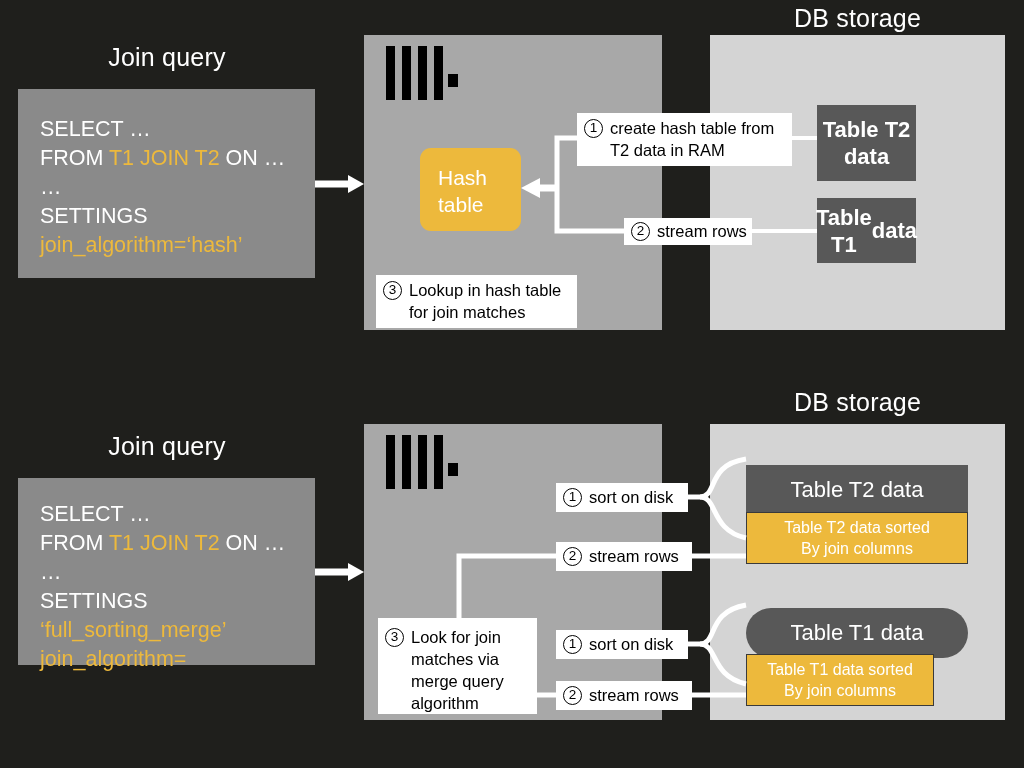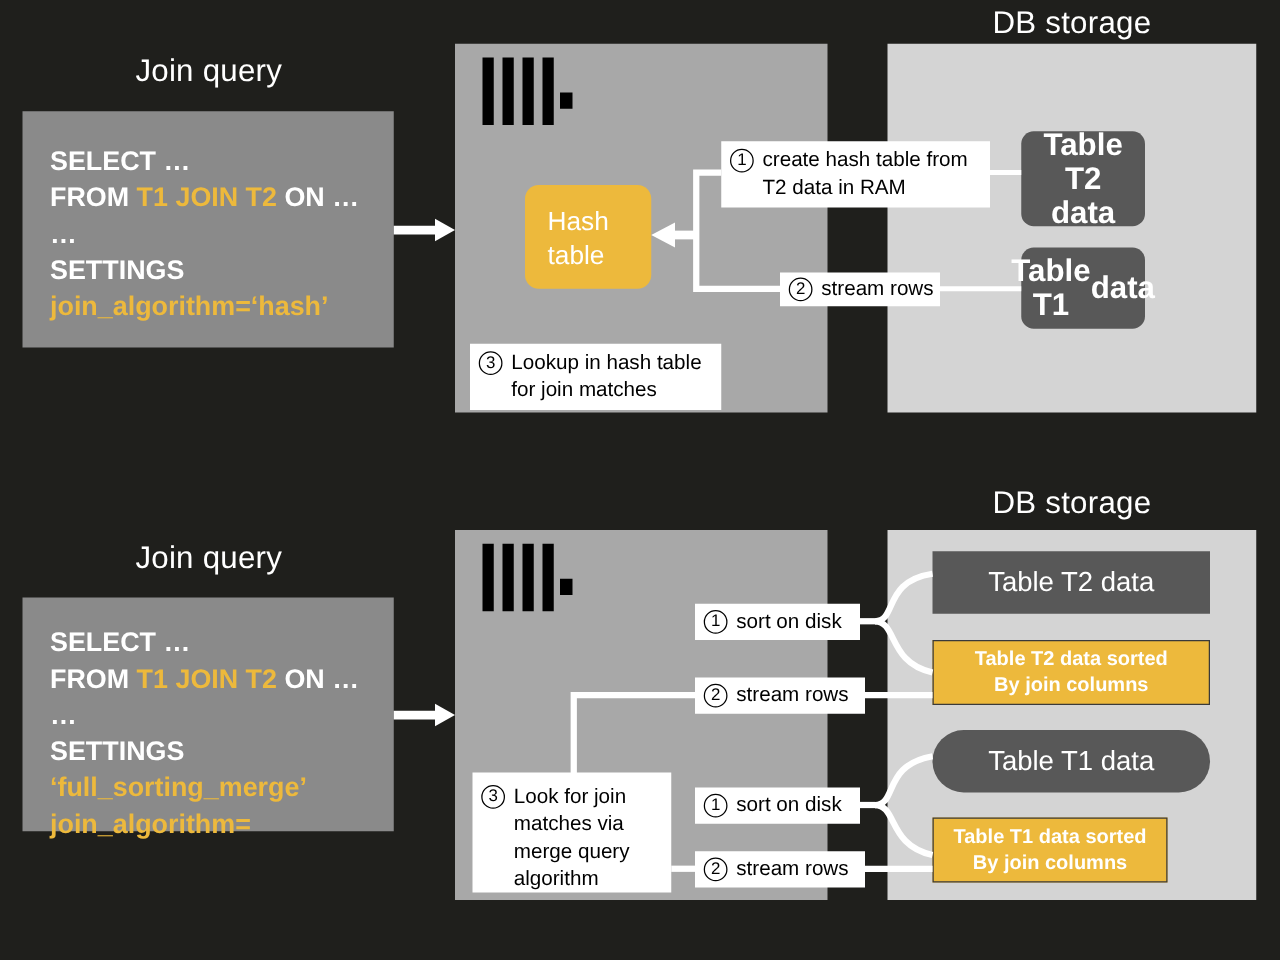--- a/index.html
+++ b/index.html
@@ -25,21 +25,21 @@
   
   .query-box {
     background: #8a8a8a;
     padding: 26px 22px 20px 22px;
     color: #ffffff;
     font-size: 21.5px;
     line-height: 29px;
   }
   .query-box .kw { color: #ffffff; }
   .query-box .hl { color: #edb93c; }
-  .query-line { white-space: nowrap; font-weight: bold; }
+  .query-line { white-space: nowrap; }
   .query-ellipsis { letter-spacing: 1px; }
 
   
   .server-panel { background: #a8a8a8; }
   .db-panel { background: #d4d4d4; }
 
   
   .ch-logo { position: absolute; }
   .ch-bar {
     position: absolute;
@@ -64,48 +64,48 @@
     font-size: 21px;
     line-height: 27px;
     padding: 16px 0 0 18px;
   }
 
   
   .tbl-dark {
     background: #585858;
     color: #ffffff;
     font-weight: bold;
-    font-size: 25px;
+    font-size: 22px;
     line-height: 27px;
     display: flex;
     align-items: center;
     justify-content: center;
     text-align: center;
-    border-radius: 10px;
   }
   .tbl-yellow {
     background: #edb93c;
     color: #ffffff;
-    font-weight: bold;
+    font-weight: normal;
     font-size: 16px;
     line-height: 21px;
     display: flex;
     align-items: center;
     justify-content: center;
     text-align: center;
     border: 1.5px solid #3a3a3a;
   }
   .tbl-plain {
     background: #585858;
     color: #ffffff;
     font-size: 22px;
     display: flex;
     align-items: center;
     justify-content: center;
     text-align: center;
+    margin-top: 24px;
   }
 
   
   .callout {
     background: #ffffff;
     color: #000000;
     font-size: 16.5px;
     line-height: 22px;
     padding: 4px 8px 5px 7px;
     display: flex;

